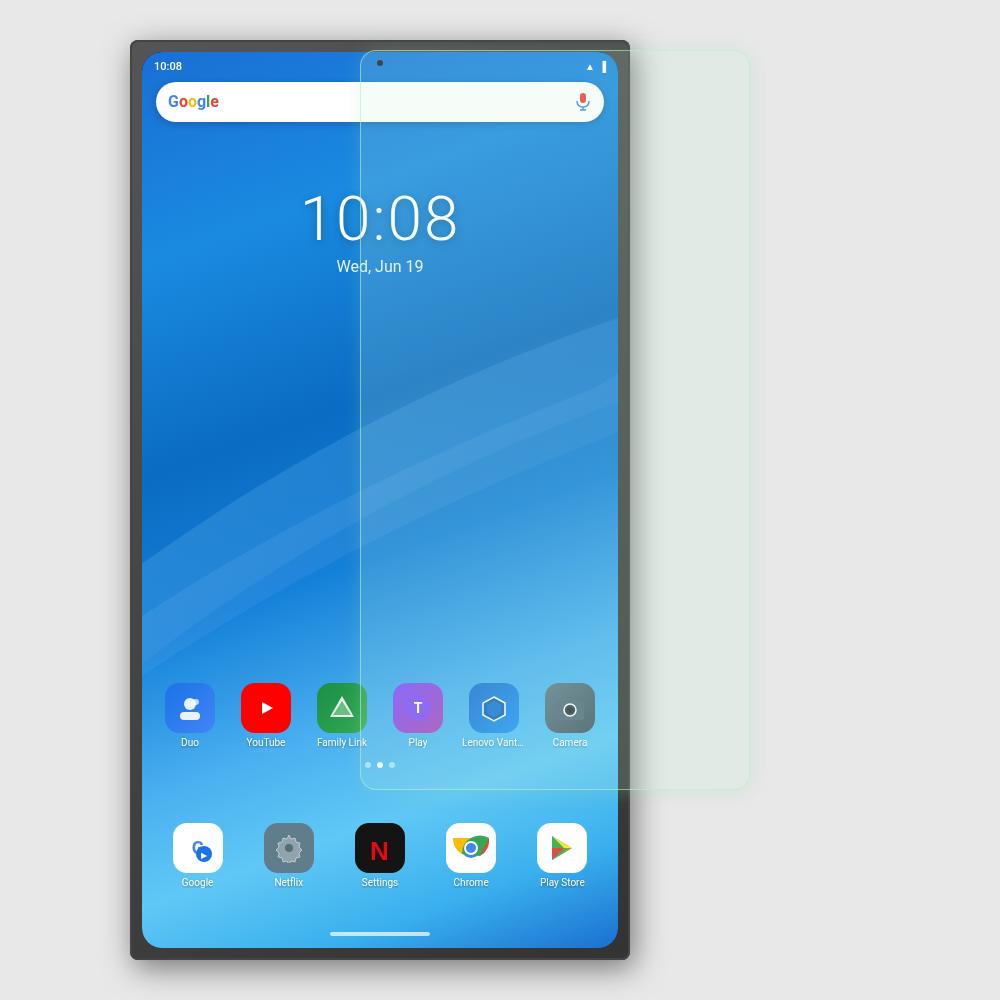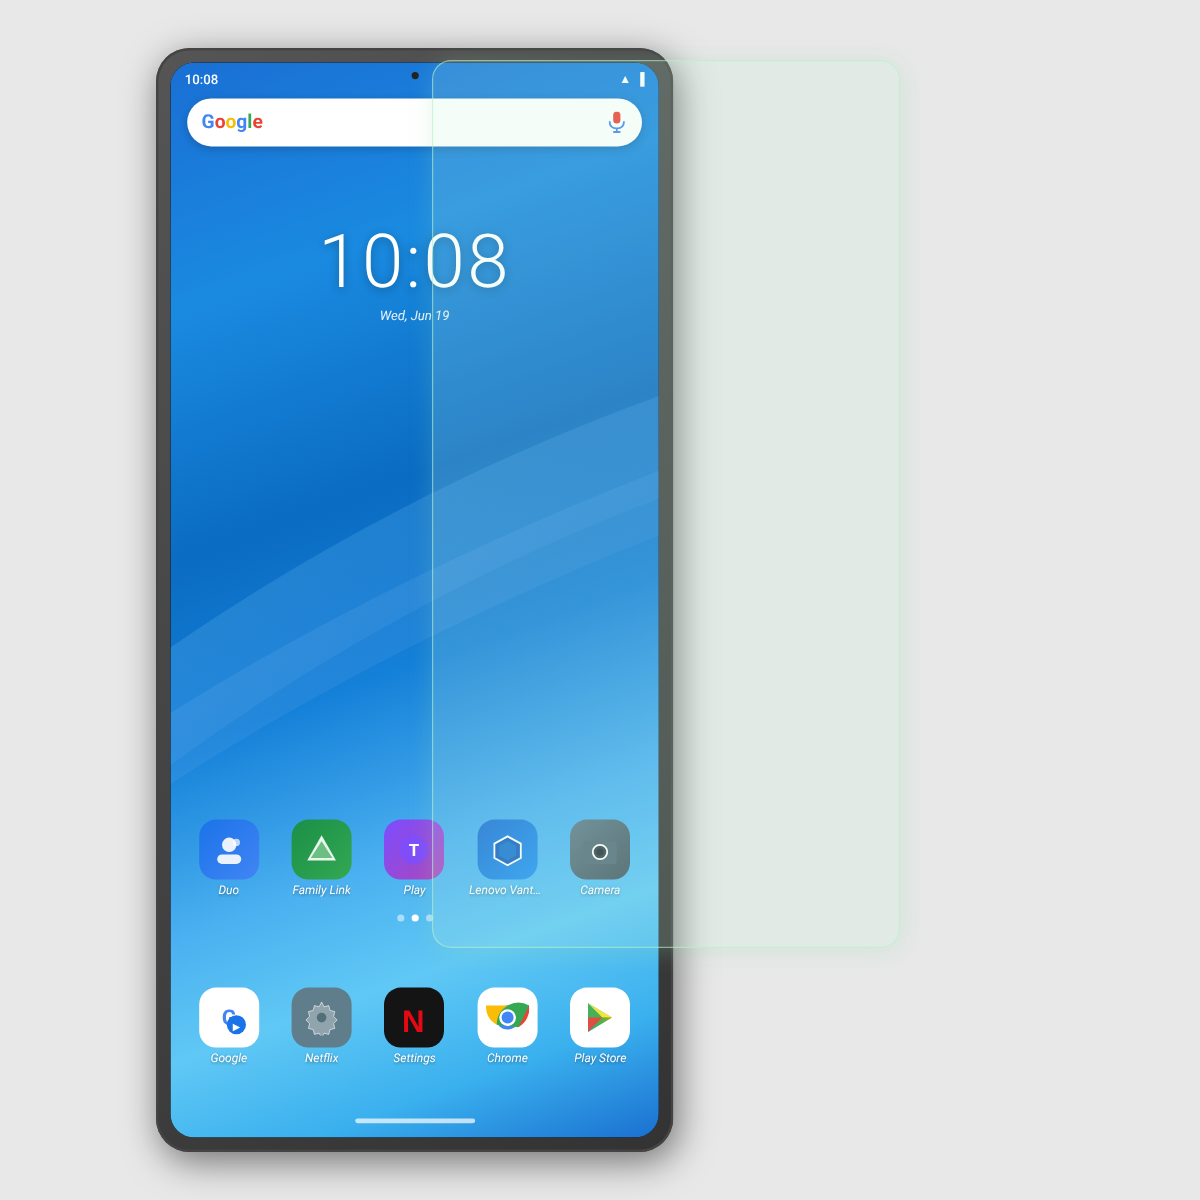--- a/index.html
+++ b/index.html
@@ -36,24 +36,24 @@
       box-shadow: 2px 2px 20px rgba(150, 220, 180, 0.25);
       z-index: 10;
       pointer-events: none;
     }
 
     
     .tablet {
       position: absolute;
       left: 80px;
       top: 20px;
-      width: 431px;
+      width: 500px;
       height: 920px;
       background: linear-gradient(145deg, #555, #333);
-      border-radius: 28px;
+      border-radius: 8px;
       box-shadow: 4px 8px 30px rgba(0,0,0,0.5), inset 0 0 0 2px #444;
       z-index: 1;
     }
 
     .tablet-inner {
       position: absolute;
       top: 12px;
       left: 12px;
       right: 12px;
       bottom: 12px;
@@ -179,25 +179,24 @@
     }
 
     .clock-time {
       font-size: 62px;
       font-weight: 300;
       letter-spacing: 2px;
       text-shadow: 0 2px 8px rgba(0,0,0,0.3);
     }
 
     .clock-date {
-      font-size: 11px;
+      font-size: 16px;
       font-weight: 400;
       margin-top: 2px;
       opacity: 0.9;
-      font-style: italic;
     }
 
     
     .app-grid-row1 {
       position: absolute;
       bottom: 200px;
       left: 0;
       right: 0;
       display: flex;
       justify-content: space-around;
@@ -272,21 +271,20 @@
 
     .app-label {
       color: white;
       font-size: 10px;
       text-align: right;
       text-shadow: 0 1px 3px rgba(0,0,0,0.4);
       white-space: nowrap;
       overflow: hidden;
       max-width: 64px;
       text-overflow: ellipsis;
-      font-style: italic;
     }
 
     
     .icon-duo { background: linear-gradient(135deg, #1a73e8, #4285f4); }
     .icon-youtube { background: #ff0000; }
     .icon-family-link { background: linear-gradient(135deg, #1a8f47, #34a853); }
     .icon-tips { background: linear-gradient(135deg, #7c4dff, #ab47bc); }
     .icon-lenovo { background: linear-gradient(135deg, #1a6fd4, #2196f3); }
     .icon-camera { background: linear-gradient(135deg, #607d8b, #455a64); }
     .icon-google { background: white; }
@@ -358,20 +356,29 @@
             <div class="app-icon icon-duo">
               <svg width="28" height="28" viewBox="0 0 28 28">
                 <circle cx="14" cy="10" r="6" fill="white" opacity="0.9"></circle>
                 <rect x="4" y="18" width="20" height="8" rx="4" fill="white" opacity="0.9"></rect>
                 <circle cx="20" cy="8" r="3" fill="white" opacity="0.7"></circle>
               </svg>
             </div>
             <span class="app-label">Duo</span>
           </div>
 
+          <div class="app-icon-wrap">
+            <div class="app-icon icon-youtube">
+              <svg width="30" height="22" viewBox="0 0 30 22">
+                <rect x="0" y="0" width="30" height="22" rx="5" fill="#ff0000"></rect>
+                <polygon points="11,5 11,17 22,11" fill="white"></polygon>
+              </svg>
+            </div>
+            <span class="app-label">YouTube</span>
+          </div>
 
           <div class="app-icon-wrap">
             <div class="app-icon icon-family-link">
               <svg width="30" height="30" viewBox="0 0 30 30">
                 <polygon points="15,3 27,24 3,24" fill="white" opacity="0.9"></polygon>
                 <polygon points="15,8 24,22 6,22" fill="#34a853" opacity="0.7"></polygon>
               </svg>
             </div>
             <span class="app-label">Family Link</span>
           </div>

